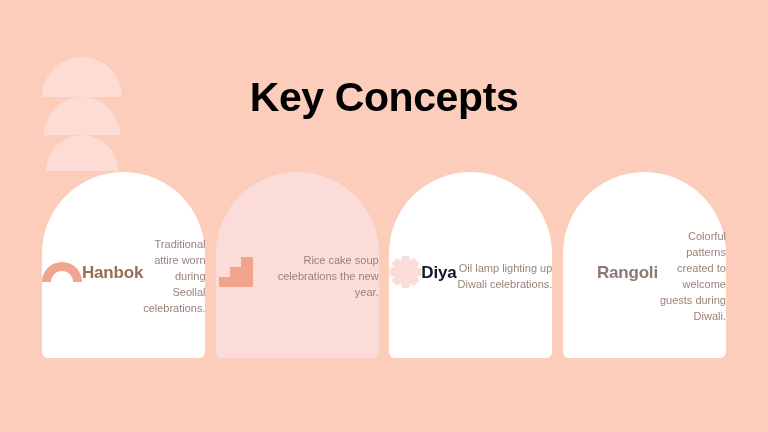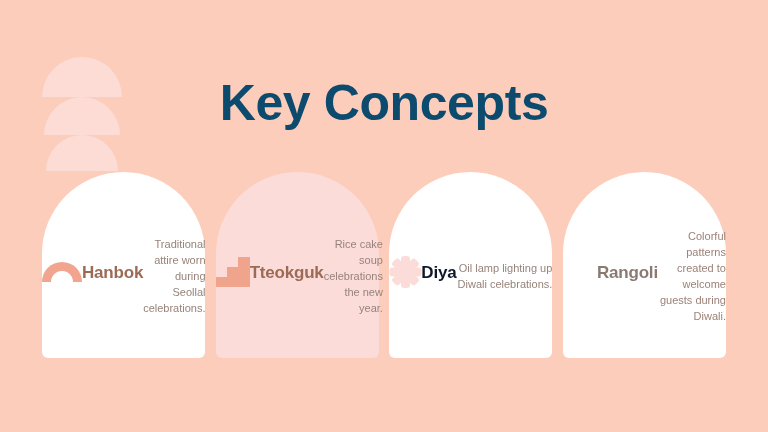--- a/index.html
+++ b/index.html
@@ -57,24 +57,24 @@
     border-radius: 36px 36px 0 0;
   }
 
   
   .slide-title {
     position: absolute;
     left: 0;
     top: 74px;
     width: 768px;
     text-align: center;
-    font-size: 50px;
+    font-size: 41px;
     font-weight: 700;
     letter-spacing: -0.4px;
-    color: #0c4a6e;
+    color: #000000;
   }
 
   
   .cards {
     position: absolute;
     left: 42px;
     top: 172px;
     width: 684px;
     height: 186px;
     display: flex;
@@ -200,21 +200,20 @@
     </div>
 
     <div class="card card-pink">
       <div class="card-icon">
         <span class="icon-stairs">
           <i class="s1"></i>
             <i class="s2"></i>
             <i class="s3"></i>
         </span>
       </div>
-      <div class="card-title t-brown">Tteokguk</div>
       <div class="card-desc d-gray">Rice cake soup celebrations the new year.</div>
     </div>
 
     <div class="card card-white">
       <div class="card-icon">
         <span class="icon-asterisk">
           <i class="a1"></i>
             <i class="a2"></i>
             <i class="a3"></i>
             <i class="a4"></i>

